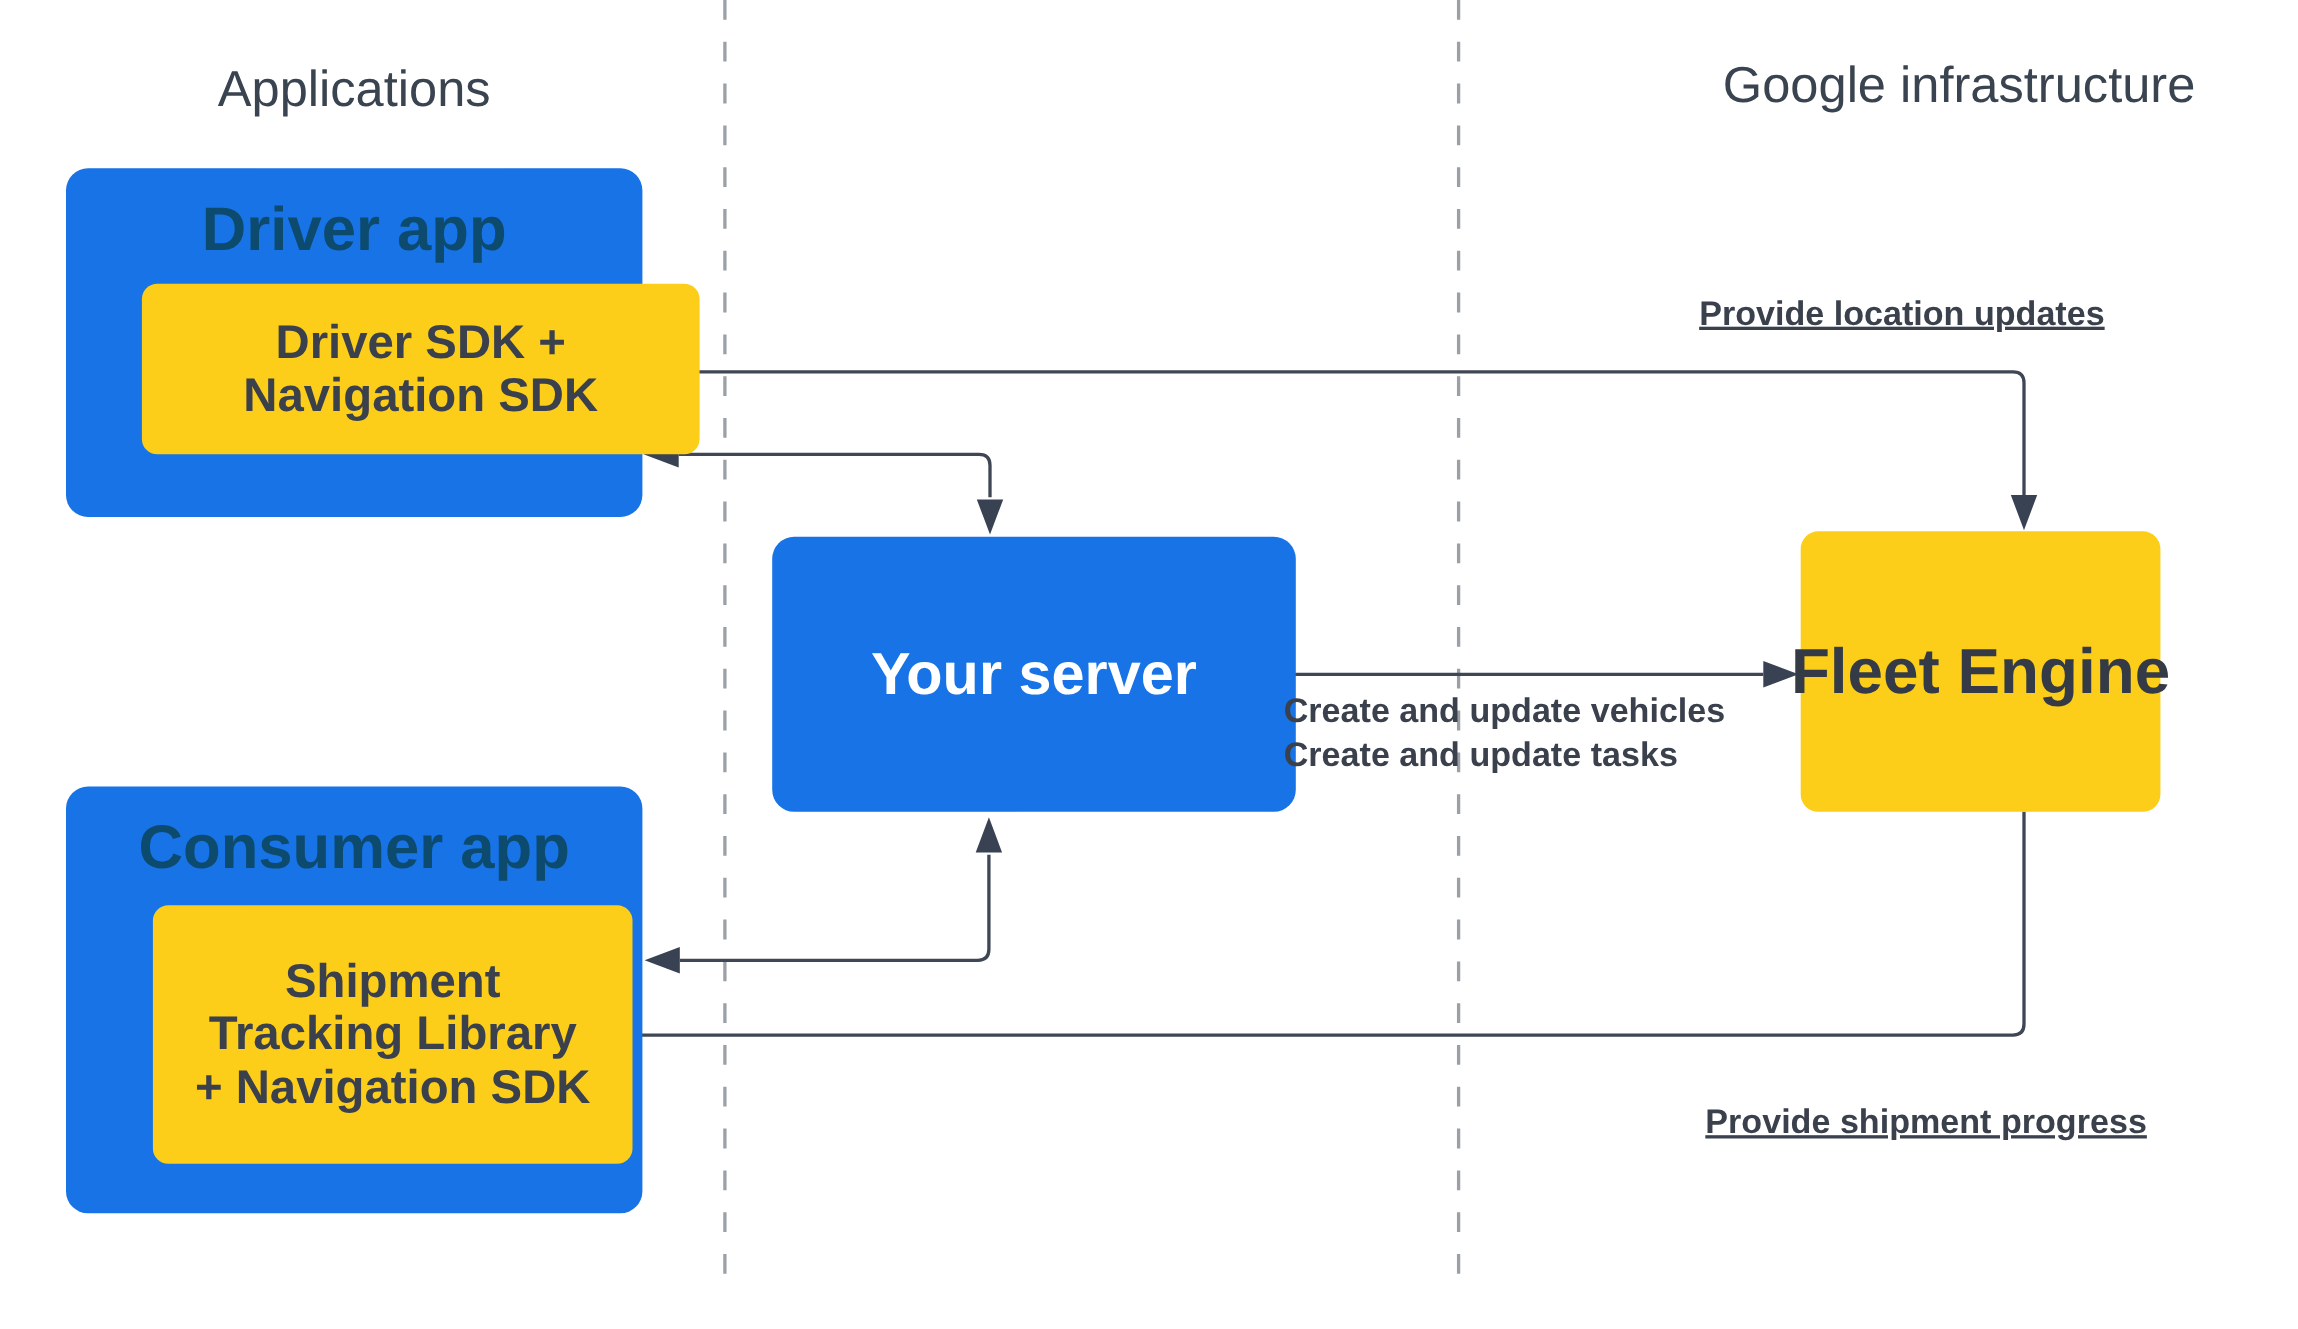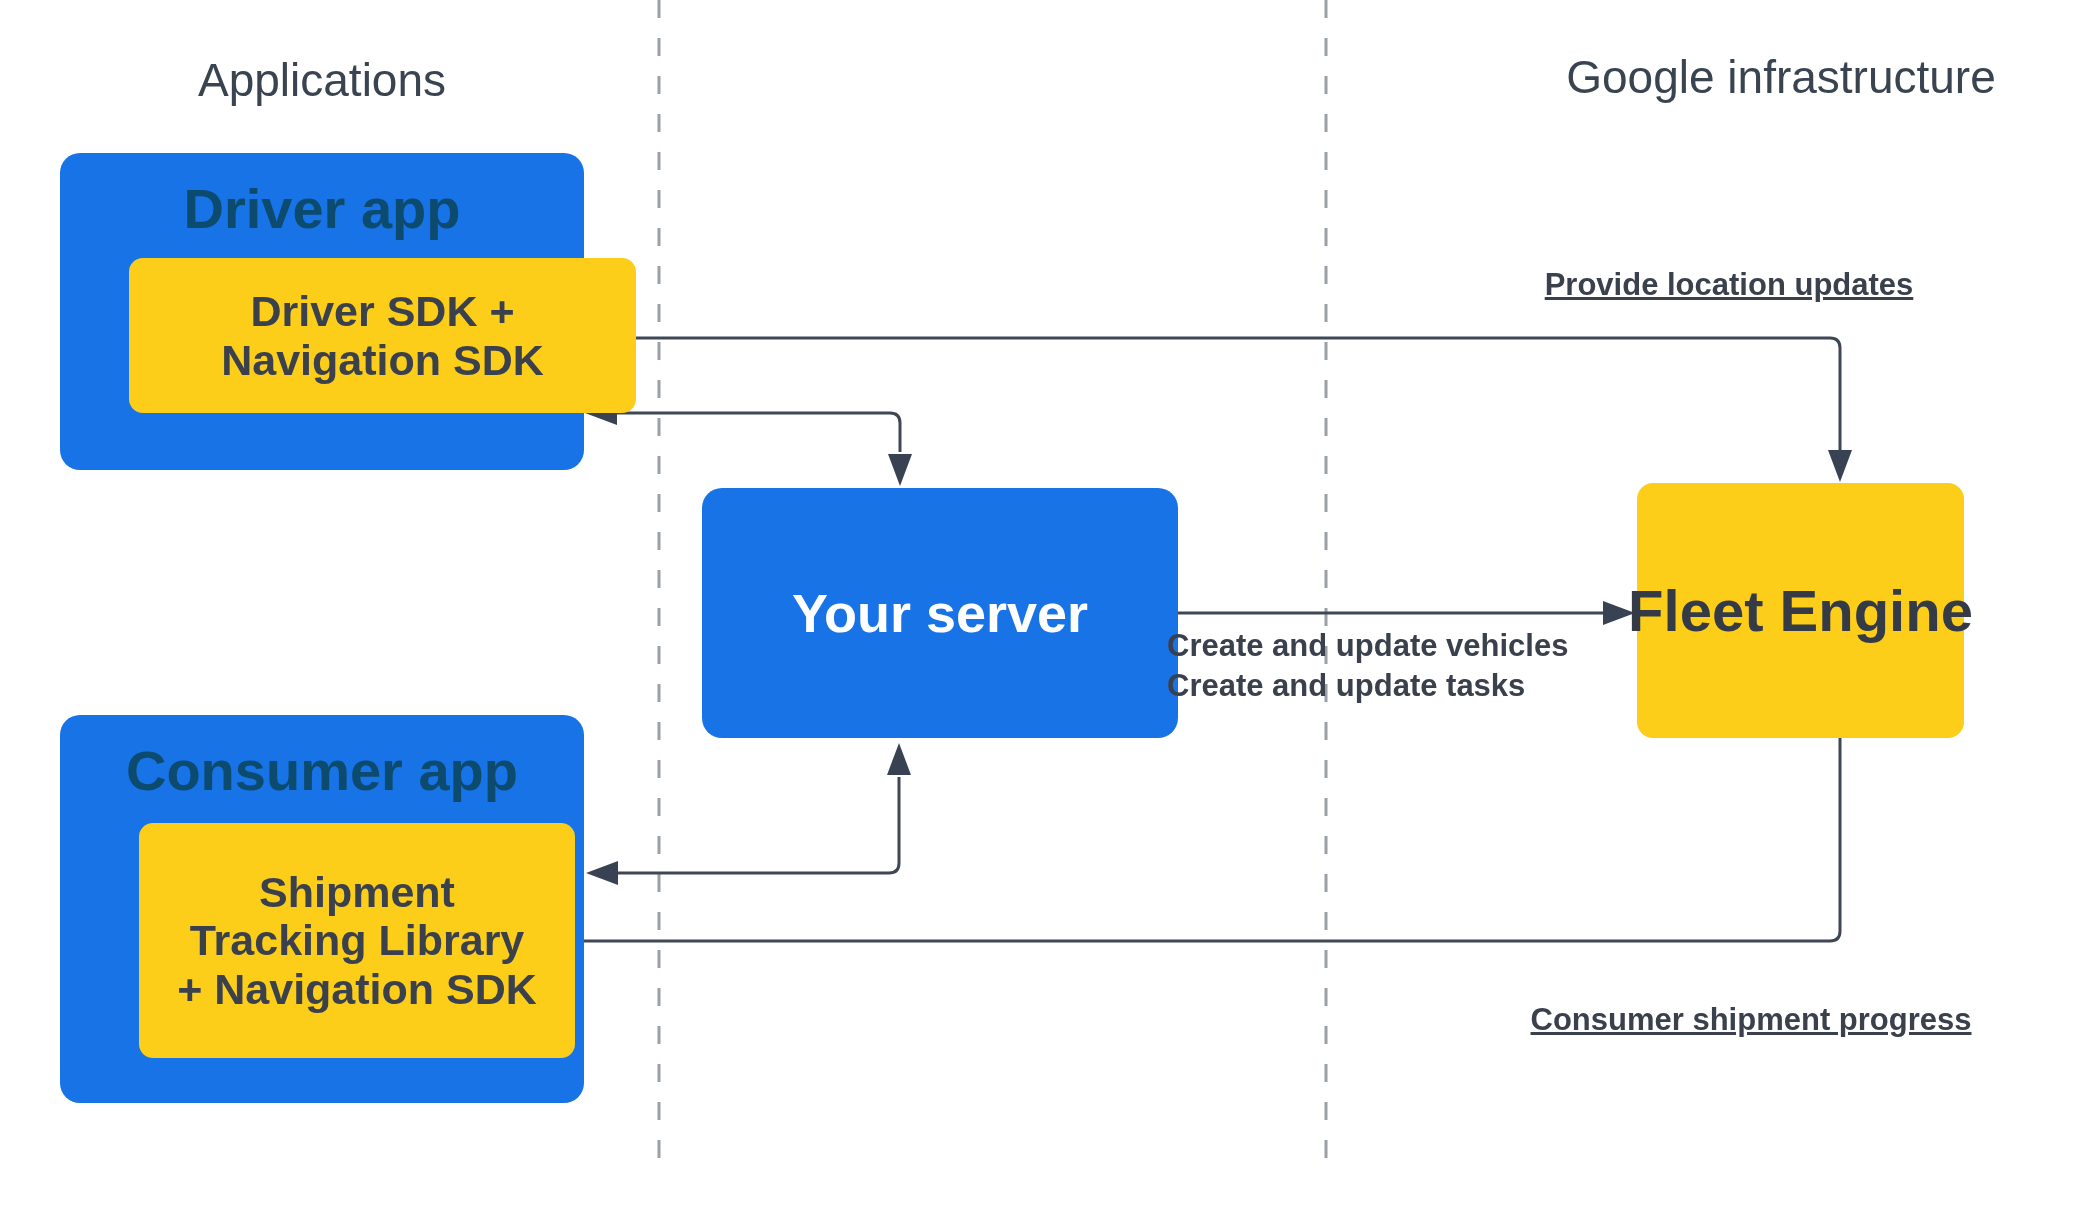--- a/index.html
+++ b/index.html
@@ -156,15 +156,15 @@
     <span class="server-title">Your server</span>
   </div>
 
   <div class="box yellow-box center-flex" style="left:1637px; top:483px; width:327px; height:255px; border-radius:16px;">
     <span class="fleet-title">Fleet Engine</span>
   </div>
 
   <div class="arrow-label centered" style="left:1729px; top:285px;">Provide location updates</div>
   <div class="arrow-label left-block" style="left:1143px; top:666px;margin-left:24px;">Create and update vehicles
 Create and update tasks</div>
-  <div class="arrow-label centered" style="left:1751px; top:1020px;">Consumer shipment progress</div>
+  <div class="arrow-label centered" style="left:1751px; top:1020px;">Provide shipment progress</div>
 
 </div>
 
 </body></html>

